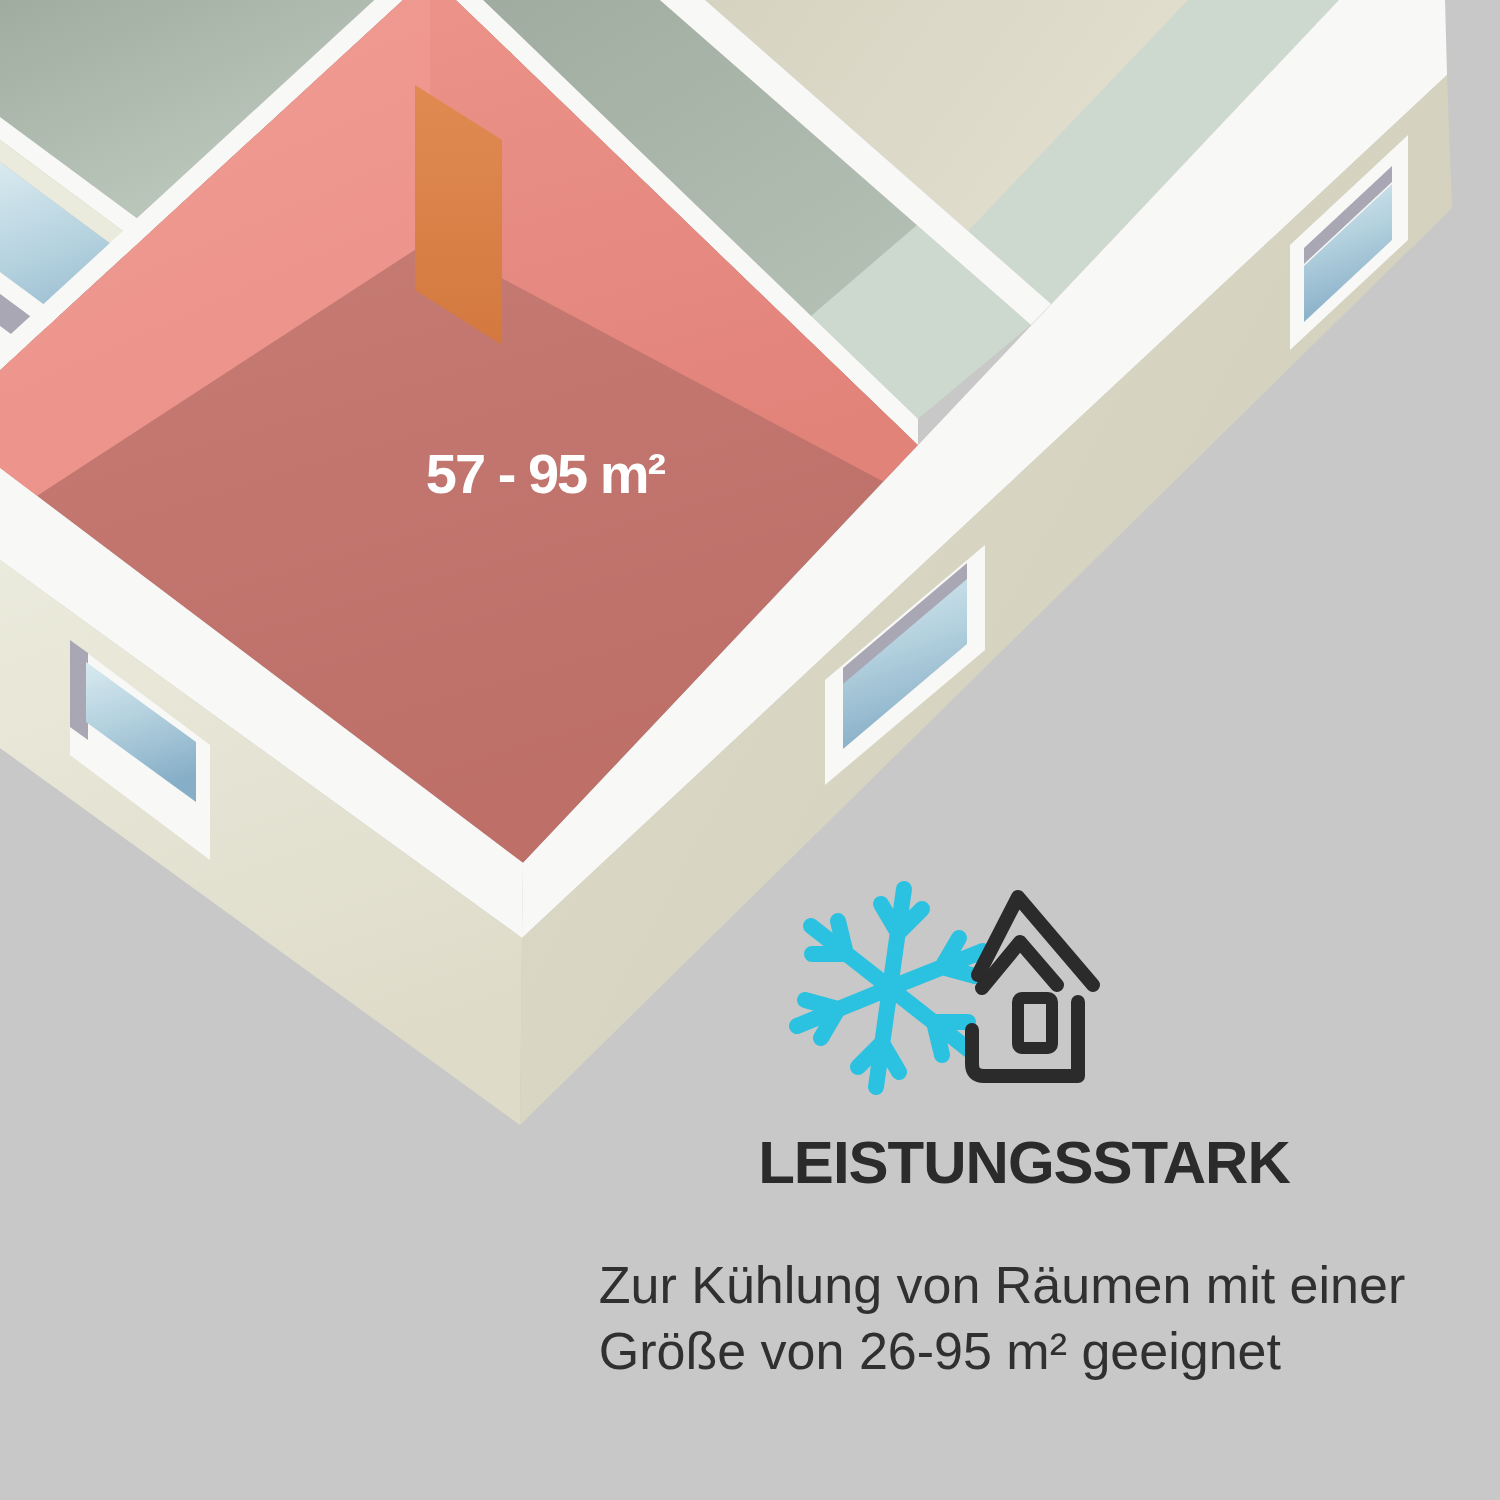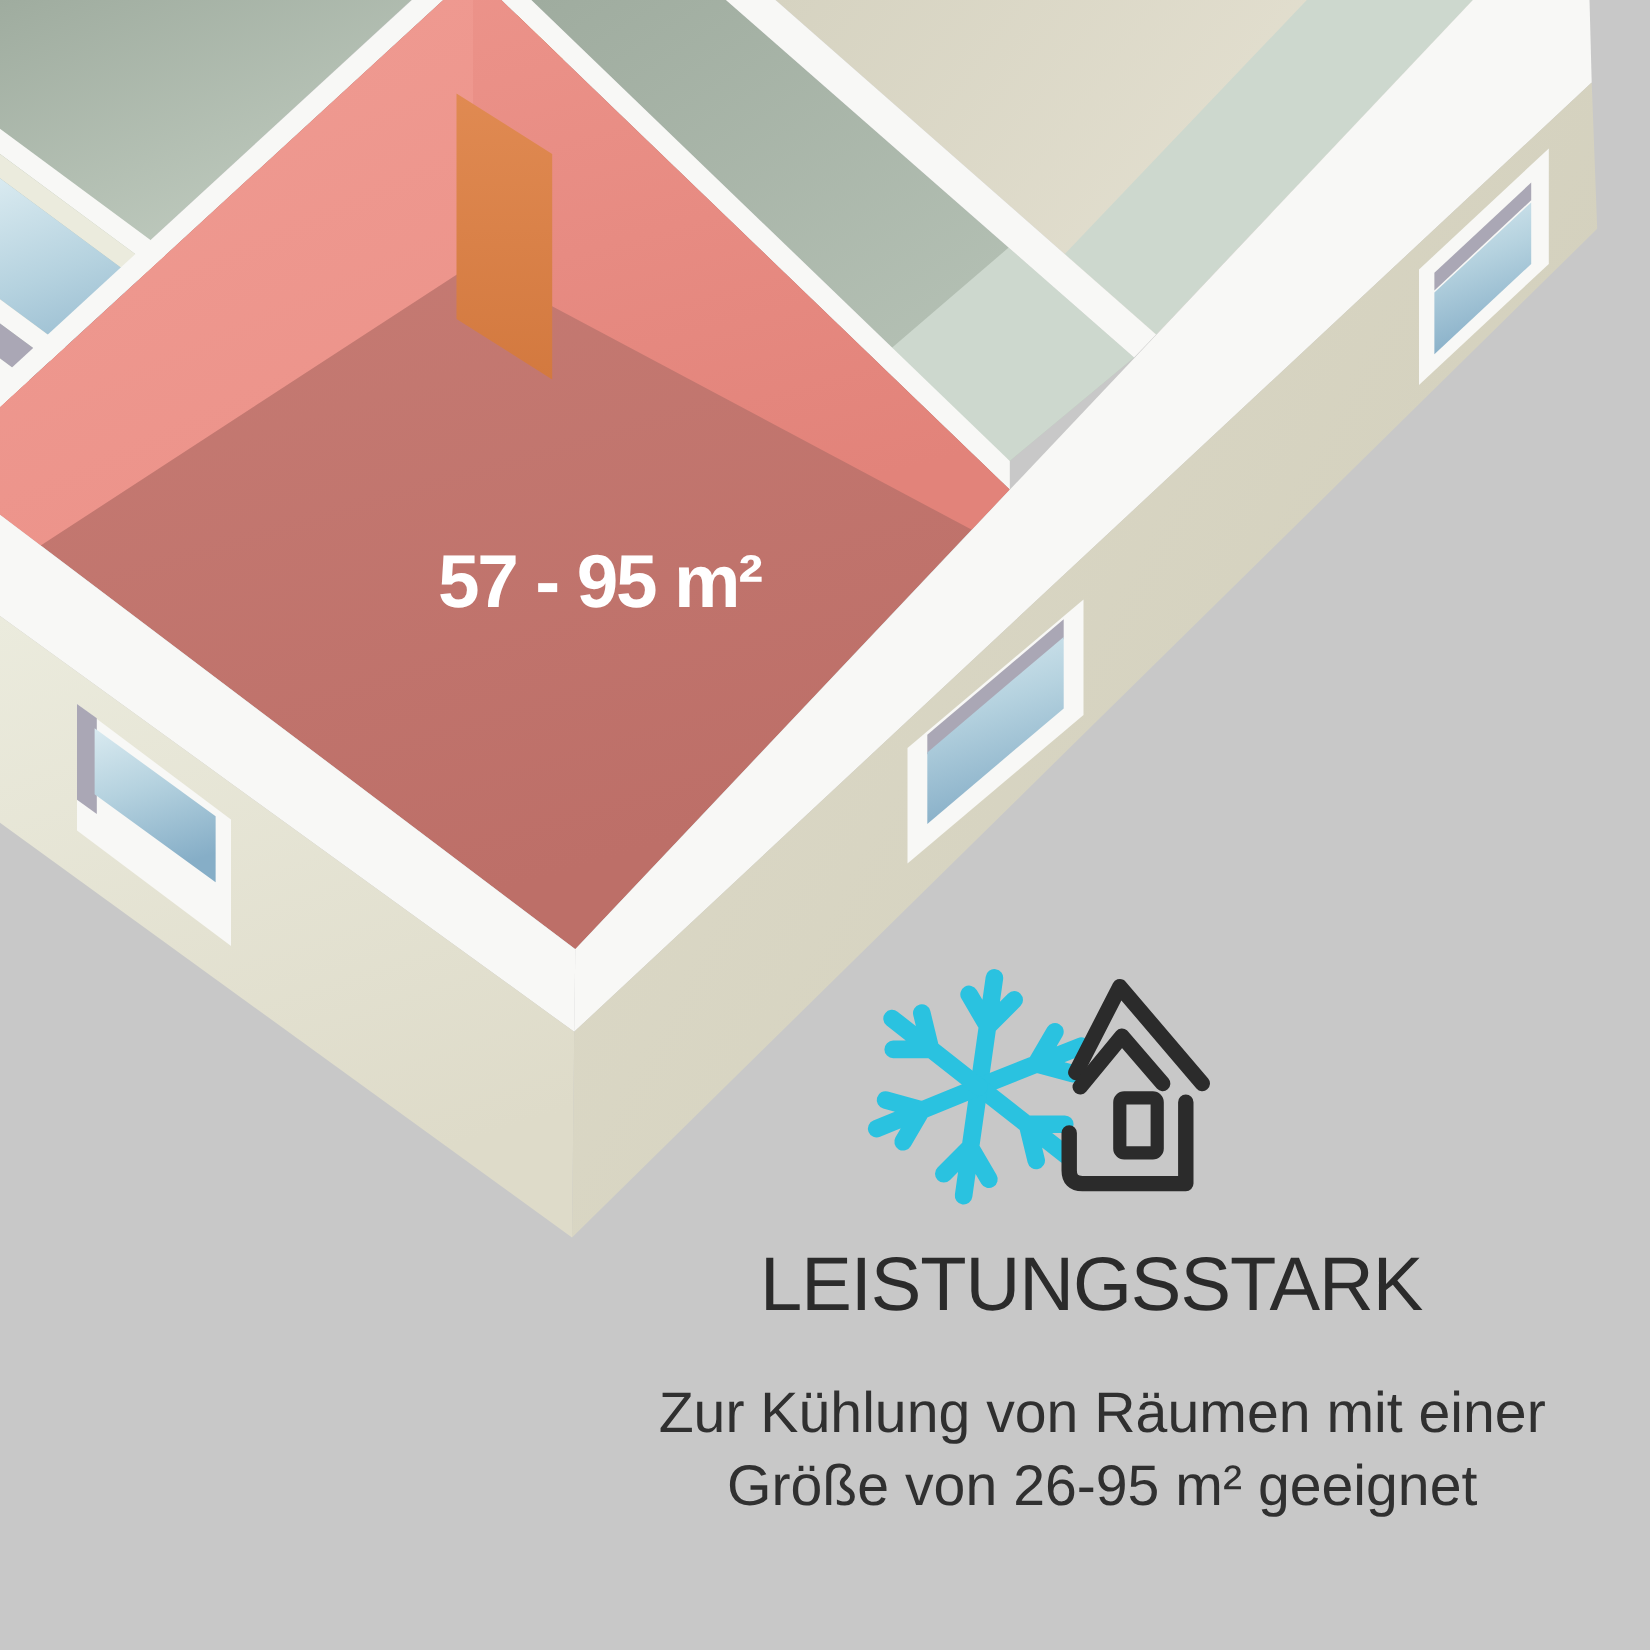--- a/index.html
+++ b/index.html
@@ -3,32 +3,32 @@
 <meta charset="utf-8">
 <style>
   html,body{margin:0;padding:0;background:#9e9e9e;}
   .stage{
     position:relative;width:1500px;height:1500px;overflow:hidden;
     background:var(--c-background,#c8c8c8);
     font-family:"Liberation Sans", sans-serif;
   }
   .scene-svg{position:absolute;left:0;top:0;width:100%;height:100%;display:block;}
   .floor-label{
-    position:absolute;left:545px;top:529px;transform:translate(-50%,-50%);
-    font-size:68px;font-weight:700;letter-spacing:-2px;
+    position:absolute;left:545px;top:473px;transform:translate(-50%,-50%);
+    font-size:56px;font-weight:700;letter-spacing:-2px;
     color:var(--c-label_white,#fff);white-space:nowrap;
   }
   .feature-heading{
-    position:absolute;left:992px;top:1128px;transform:translateX(-50%);
-    font-size:69px;font-weight:400;letter-spacing:-1px;
+    position:absolute;left:1024px;top:1128px;transform:translateX(-50%);
+    font-size:60px;font-weight:700;letter-spacing:-1px;
     color:var(--c-ink,#2b2b2b);white-space:nowrap;
   }
   .feature-desc{
     position:absolute;left:1002px;top:1252px;transform:translateX(-50%);
-    font-size:52px;font-weight:300;line-height:66px;text-align:center;
+    font-size:52px;font-weight:300;line-height:66px;
     color:var(--c-text_body,#303030);white-space:nowrap;
   }
 </style>
 </head>
 <body>
 
 <div class="stage">
 
   <svg class="scene-svg" viewBox="0 0 1500 1500">
     <defs>

